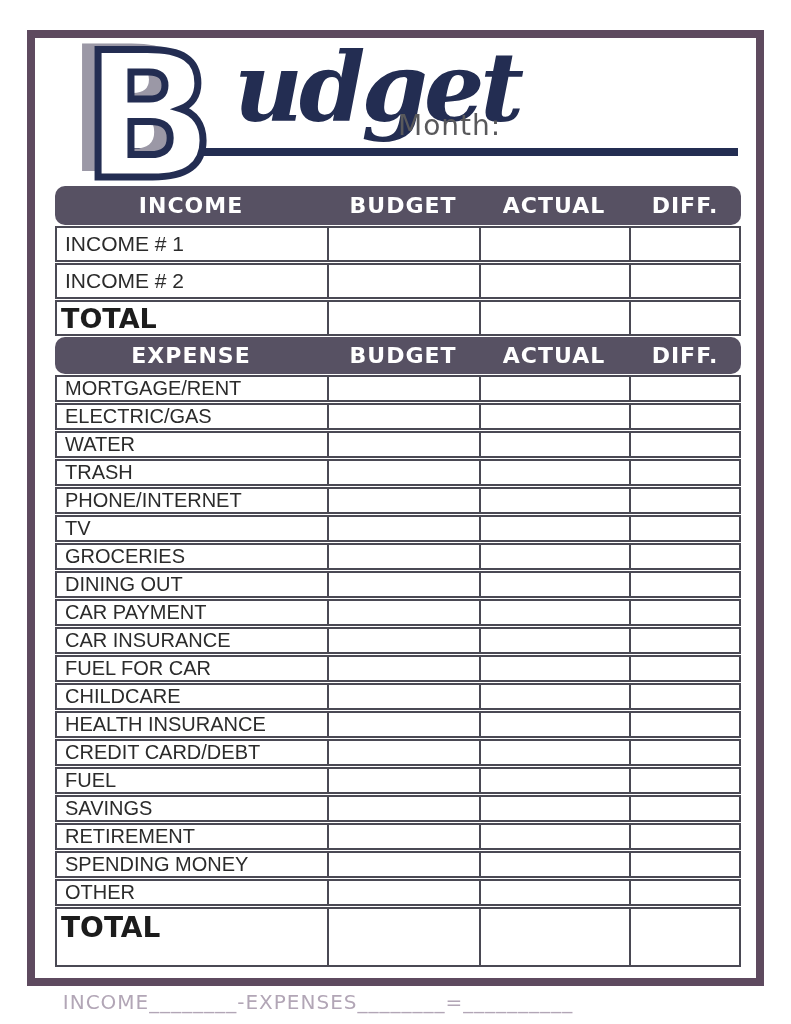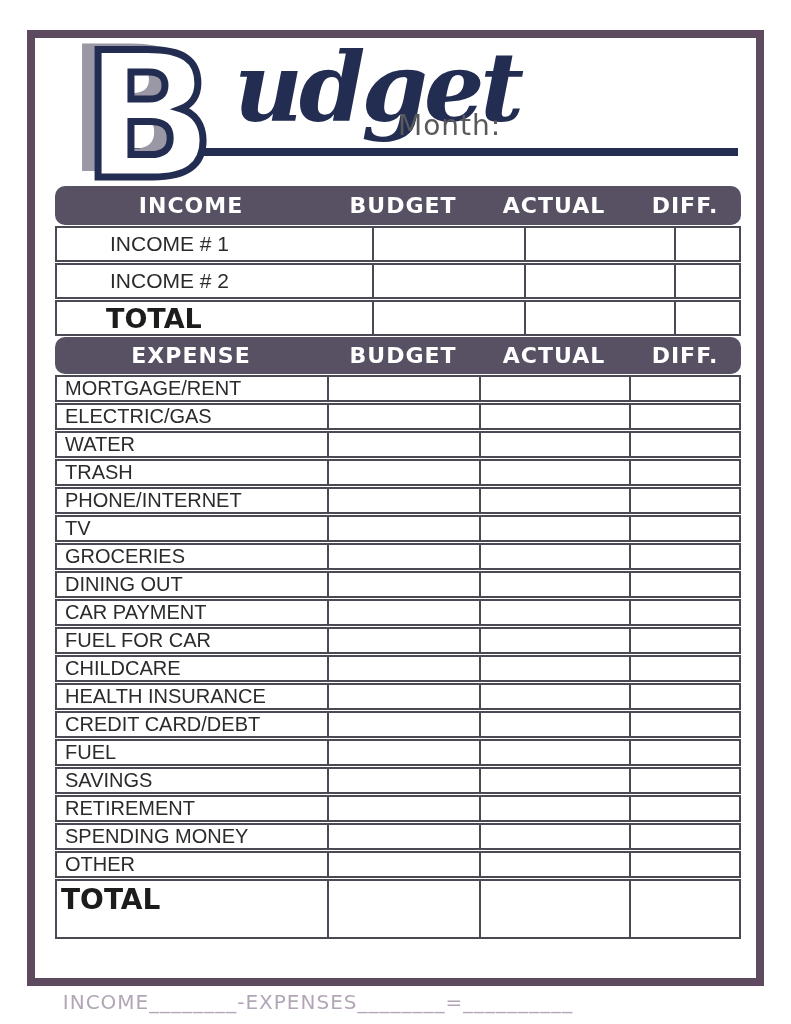--- a/index.html
+++ b/index.html
@@ -53,21 +53,21 @@
   }
   .hcell:nth-child(1) { width: 272px; }
   .hcell:nth-child(2) { width: 152px; }
   .hcell:nth-child(3) { width: 150px; }
   .hcell:nth-child(4) { width: 112px; }
 
   .trow {
     display: flex; margin-top: 1px;
     border: 2px solid #4a4954; background: #ffffff;
   }
-  .income-rows .trow { height: 36px; padding-left: 45px; }
+  .income-rows .trow { height: 36px; }
   .expense-rows .trow { height: 27px; }
   .trow .cell { height: 100%; }
   .trow .cell:nth-child(1) { width: 270px; }
   .trow .cell:nth-child(2) { width: 152px; border-left: 2px solid #4a4954; }
   .trow .cell:nth-child(3) { width: 150px; border-left: 2px solid #4a4954; }
   .trow .cell:nth-child(4) { flex: 1; border-left: 2px solid #4a4954; }
   .cell.label {
     display: flex; align-items: center; padding-left: 8px;
     font-family: "Liberation Sans", sans-serif;
     color: #2b2b2b; white-space: nowrap; overflow: hidden;
@@ -203,20 +203,26 @@
         <div class="cell blank"></div>
         <div class="cell blank"></div>
       </div>
         <div class="trow">
         <div class="cell label">CAR PAYMENT</div>
         <div class="cell blank"></div>
         <div class="cell blank"></div>
         <div class="cell blank"></div>
       </div>
         <div class="trow">
+        <div class="cell label">CAR INSURANCE</div>
+        <div class="cell blank"></div>
+        <div class="cell blank"></div>
+        <div class="cell blank"></div>
+      </div>
+        <div class="trow">
         <div class="cell label">FUEL FOR CAR</div>
         <div class="cell blank"></div>
         <div class="cell blank"></div>
         <div class="cell blank"></div>
       </div>
         <div class="trow">
         <div class="cell label">CHILDCARE</div>
         <div class="cell blank"></div>
         <div class="cell blank"></div>
         <div class="cell blank"></div>

